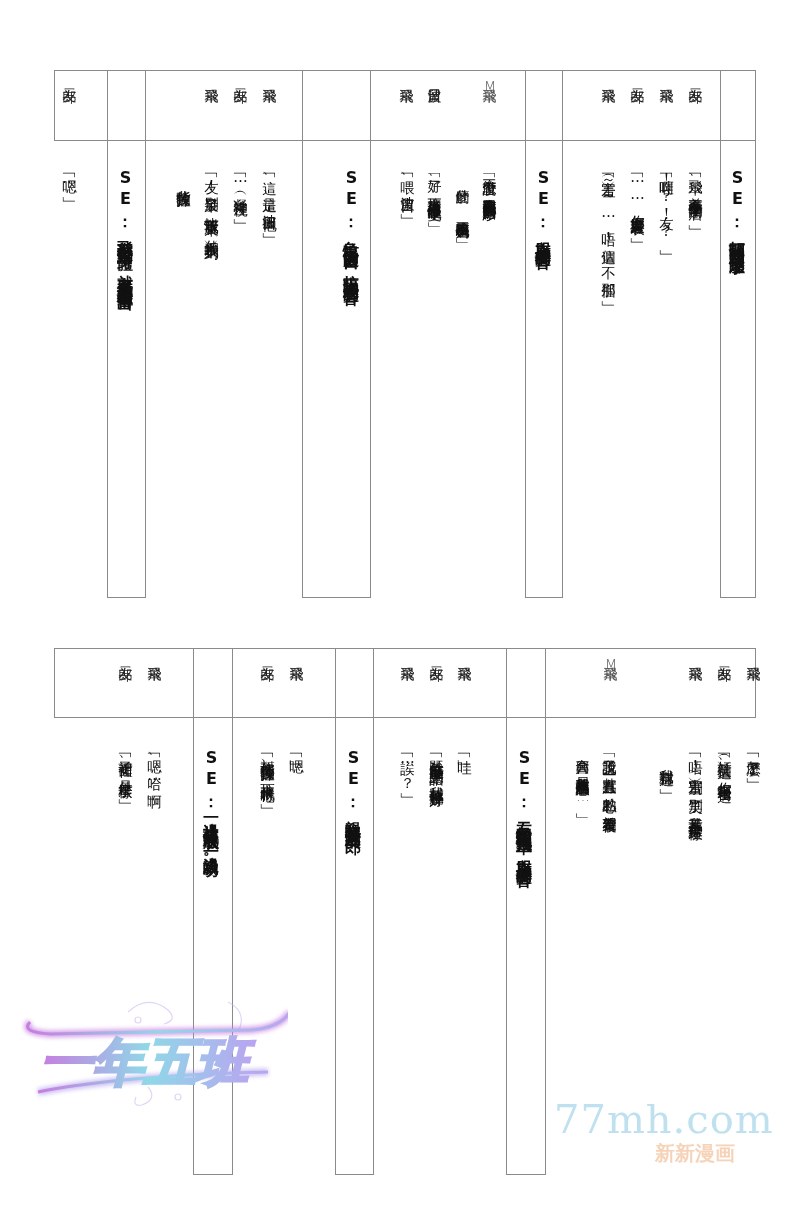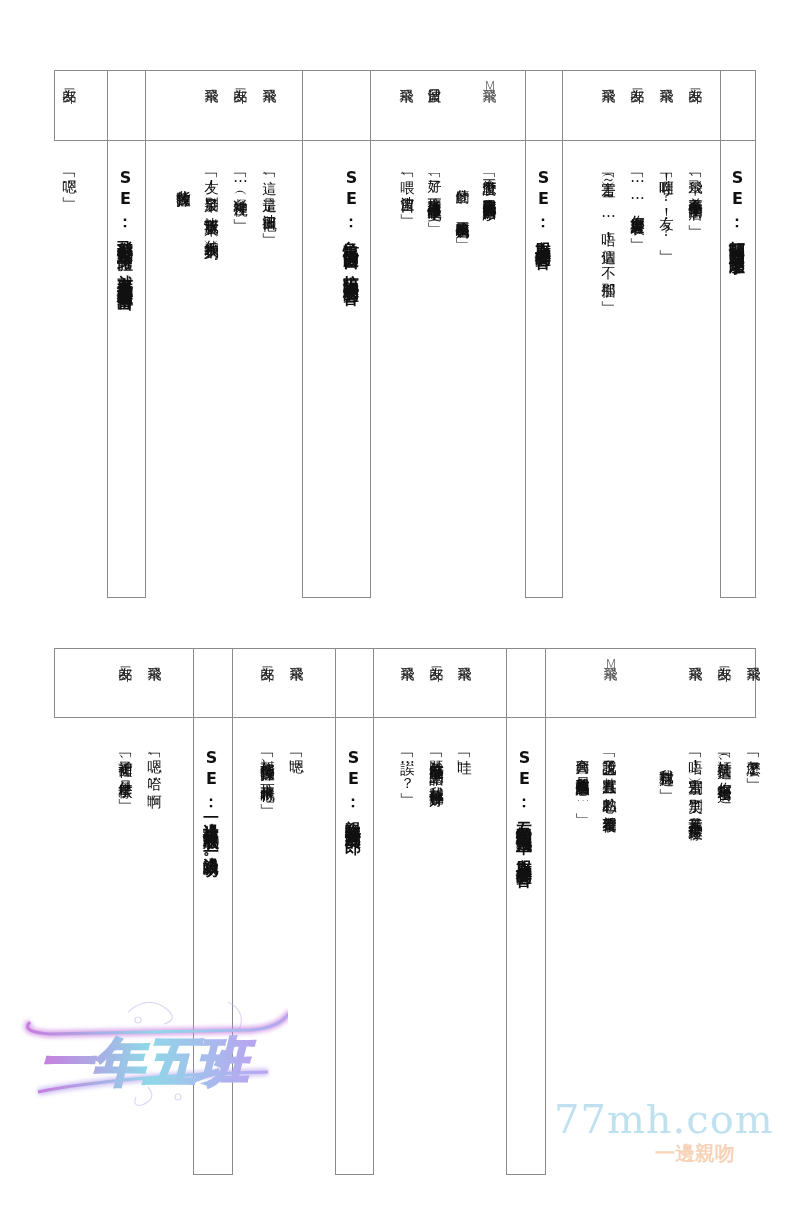--- a/index.html
+++ b/index.html
@@ -162,13 +162,13 @@
       <path d="M12 30 q-10 10 20 12 l200 -4 q30 -2 40 -18" stroke="#c77de0" stroke-width="7" fill="none"></path>
       <path d="M20 100 q80 -16 230 -20" stroke="#b9a4f0" stroke-width="7" fill="none"></path>
     </g>
     <path d="M12 30 q-10 10 20 12 l200 -4 q30 -2 40 -18" stroke="url(#lg)" stroke-width="3" fill="none"></path>
     <path d="M20 100 q80 -16 230 -20" stroke="url(#lg)" stroke-width="3" fill="none"></path>
     <text x="22" y="88" font-family="DejaVu Serif, serif" font-size="52" font-style="italic" font-weight="bold" fill="#eef8fb" stroke="url(#lg)" stroke-width="2.5">一年五班</text>
   </svg>
 </div>
 
 <div class="watermark" style="left:538px;top:1096px;font-size:40px;color:#bfe0ef;letter-spacing:1px;margin-left:16px;">77mh.com</div>
-<div class="watermark" style="left:655px;top:1140px;font-size:20px;color:#f6d3b8;font-family:'DejaVu Sans',sans-serif;font-weight:bold;">一邊親吻</div>
+<div class="watermark" style="left:655px;top:1140px;font-size:20px;color:#f6d3b8;font-family:'DejaVu Sans',sans-serif;font-weight:bold;">新新漫画</div>
 
 </body></html>

